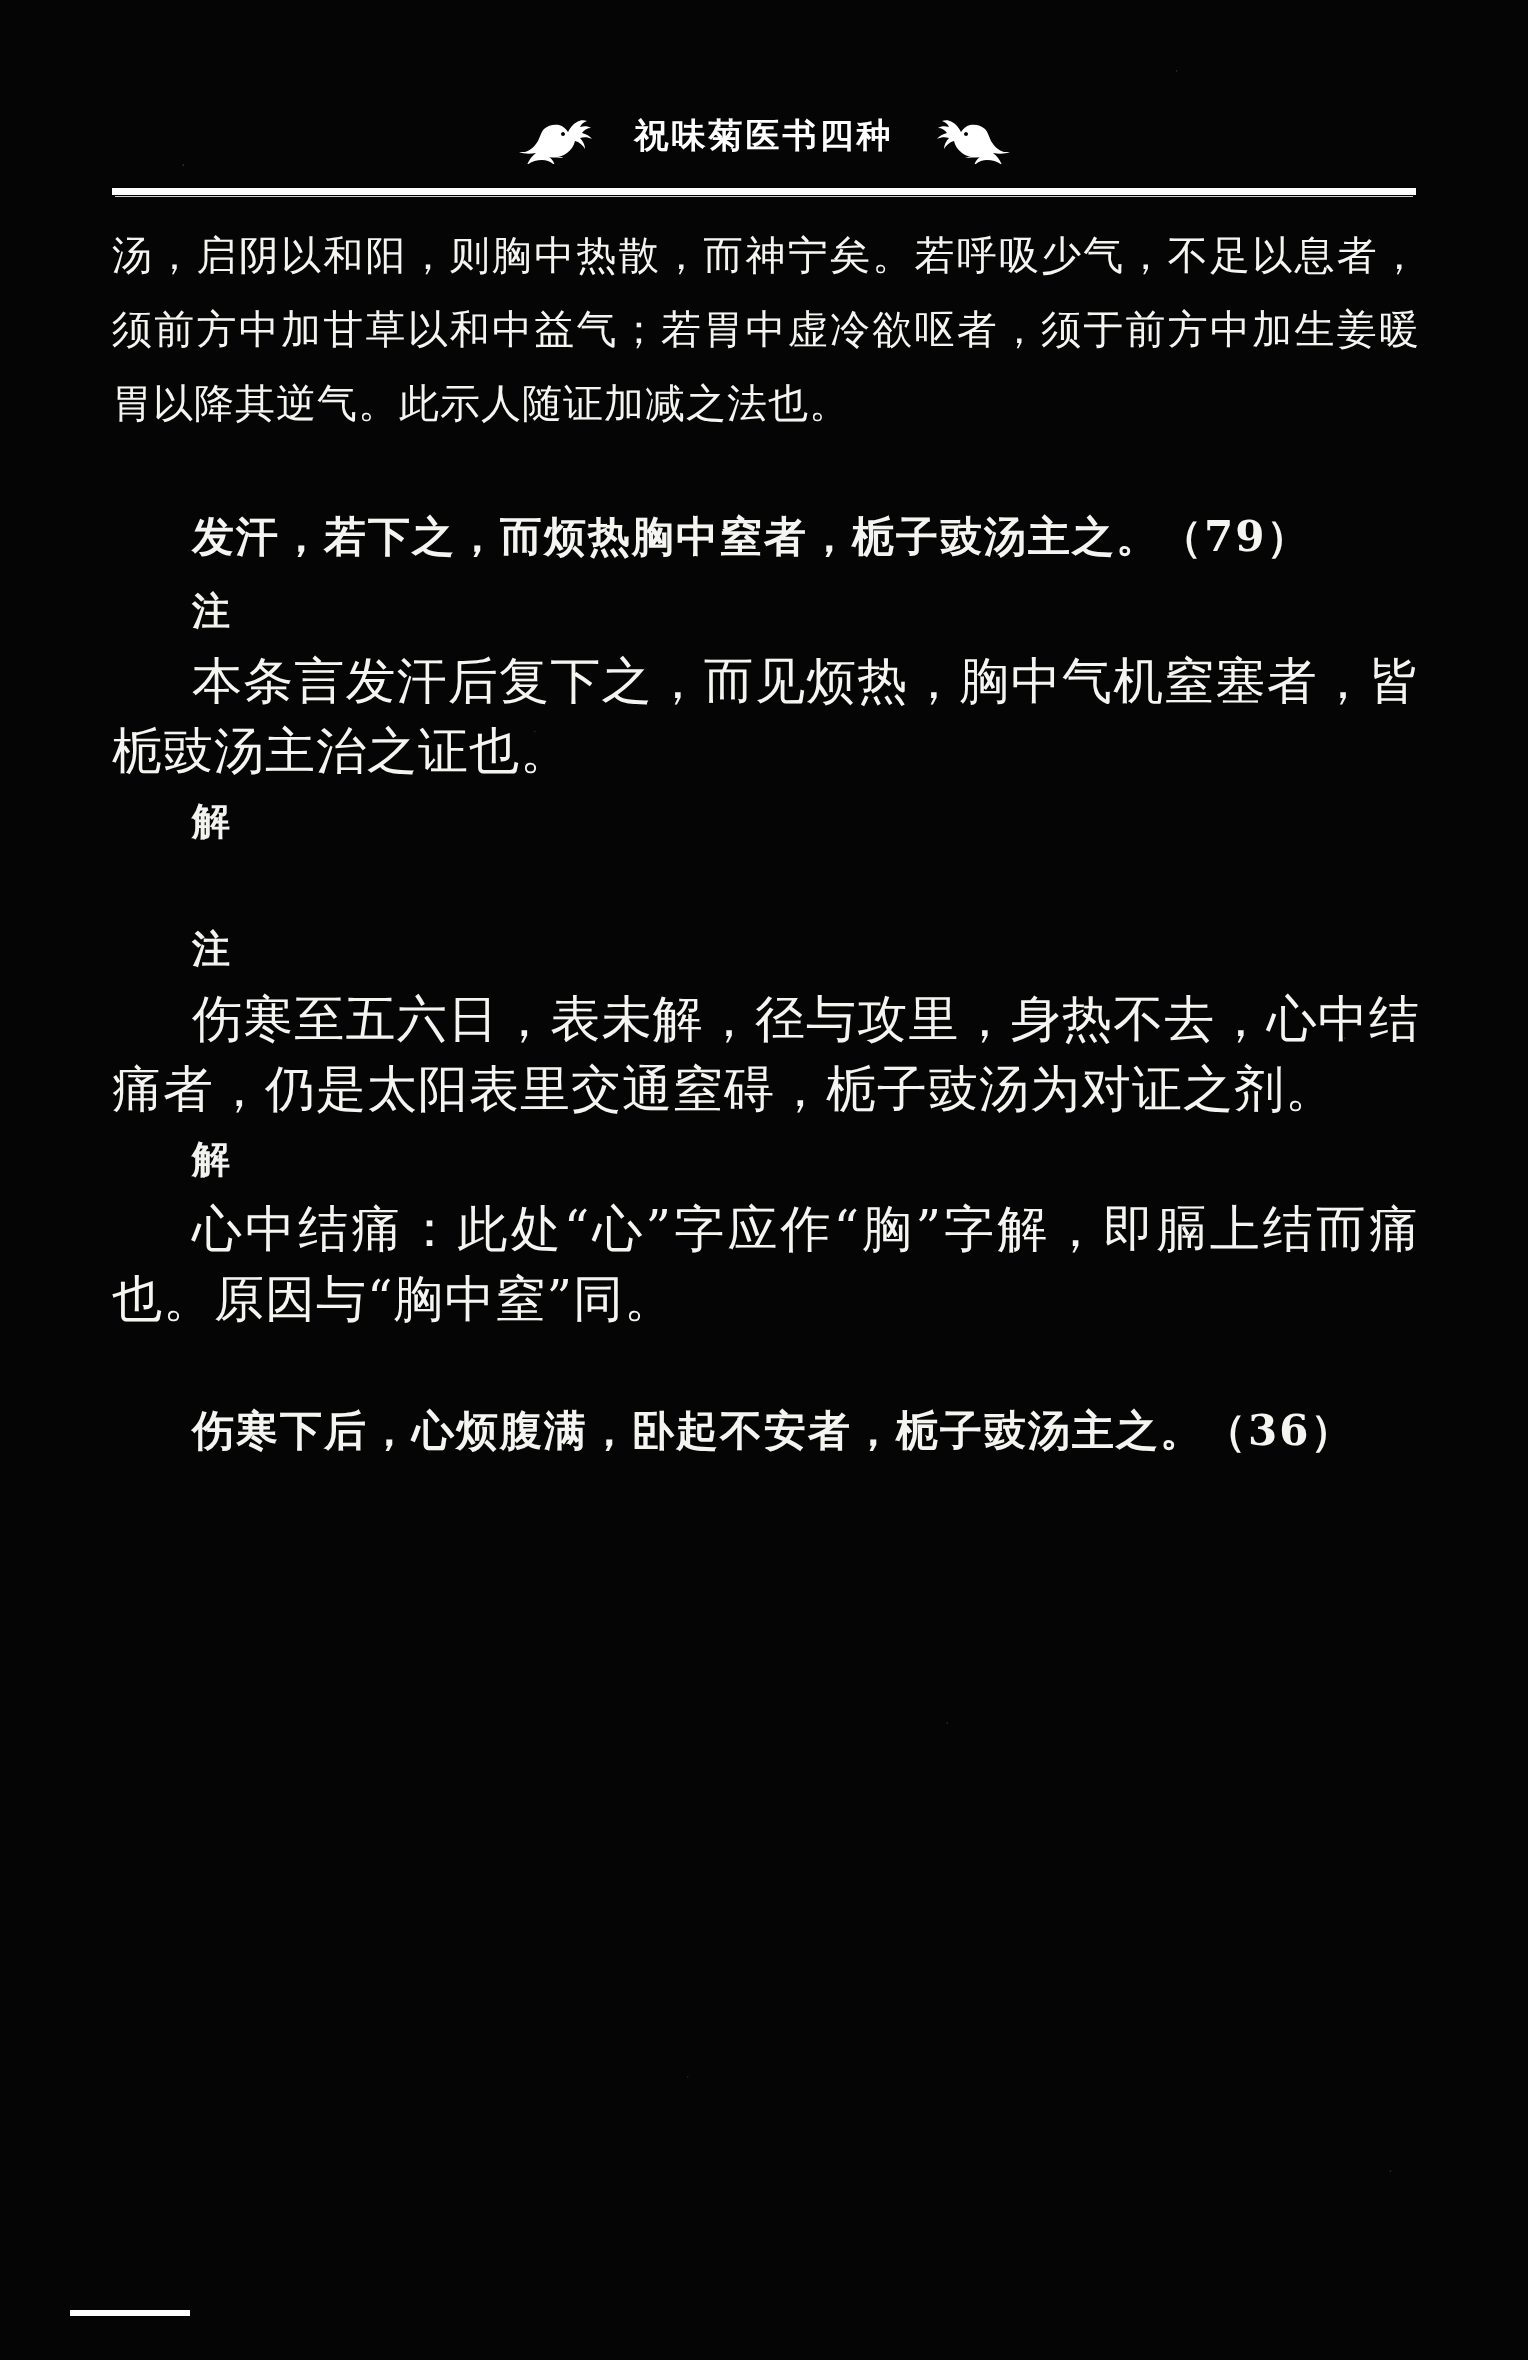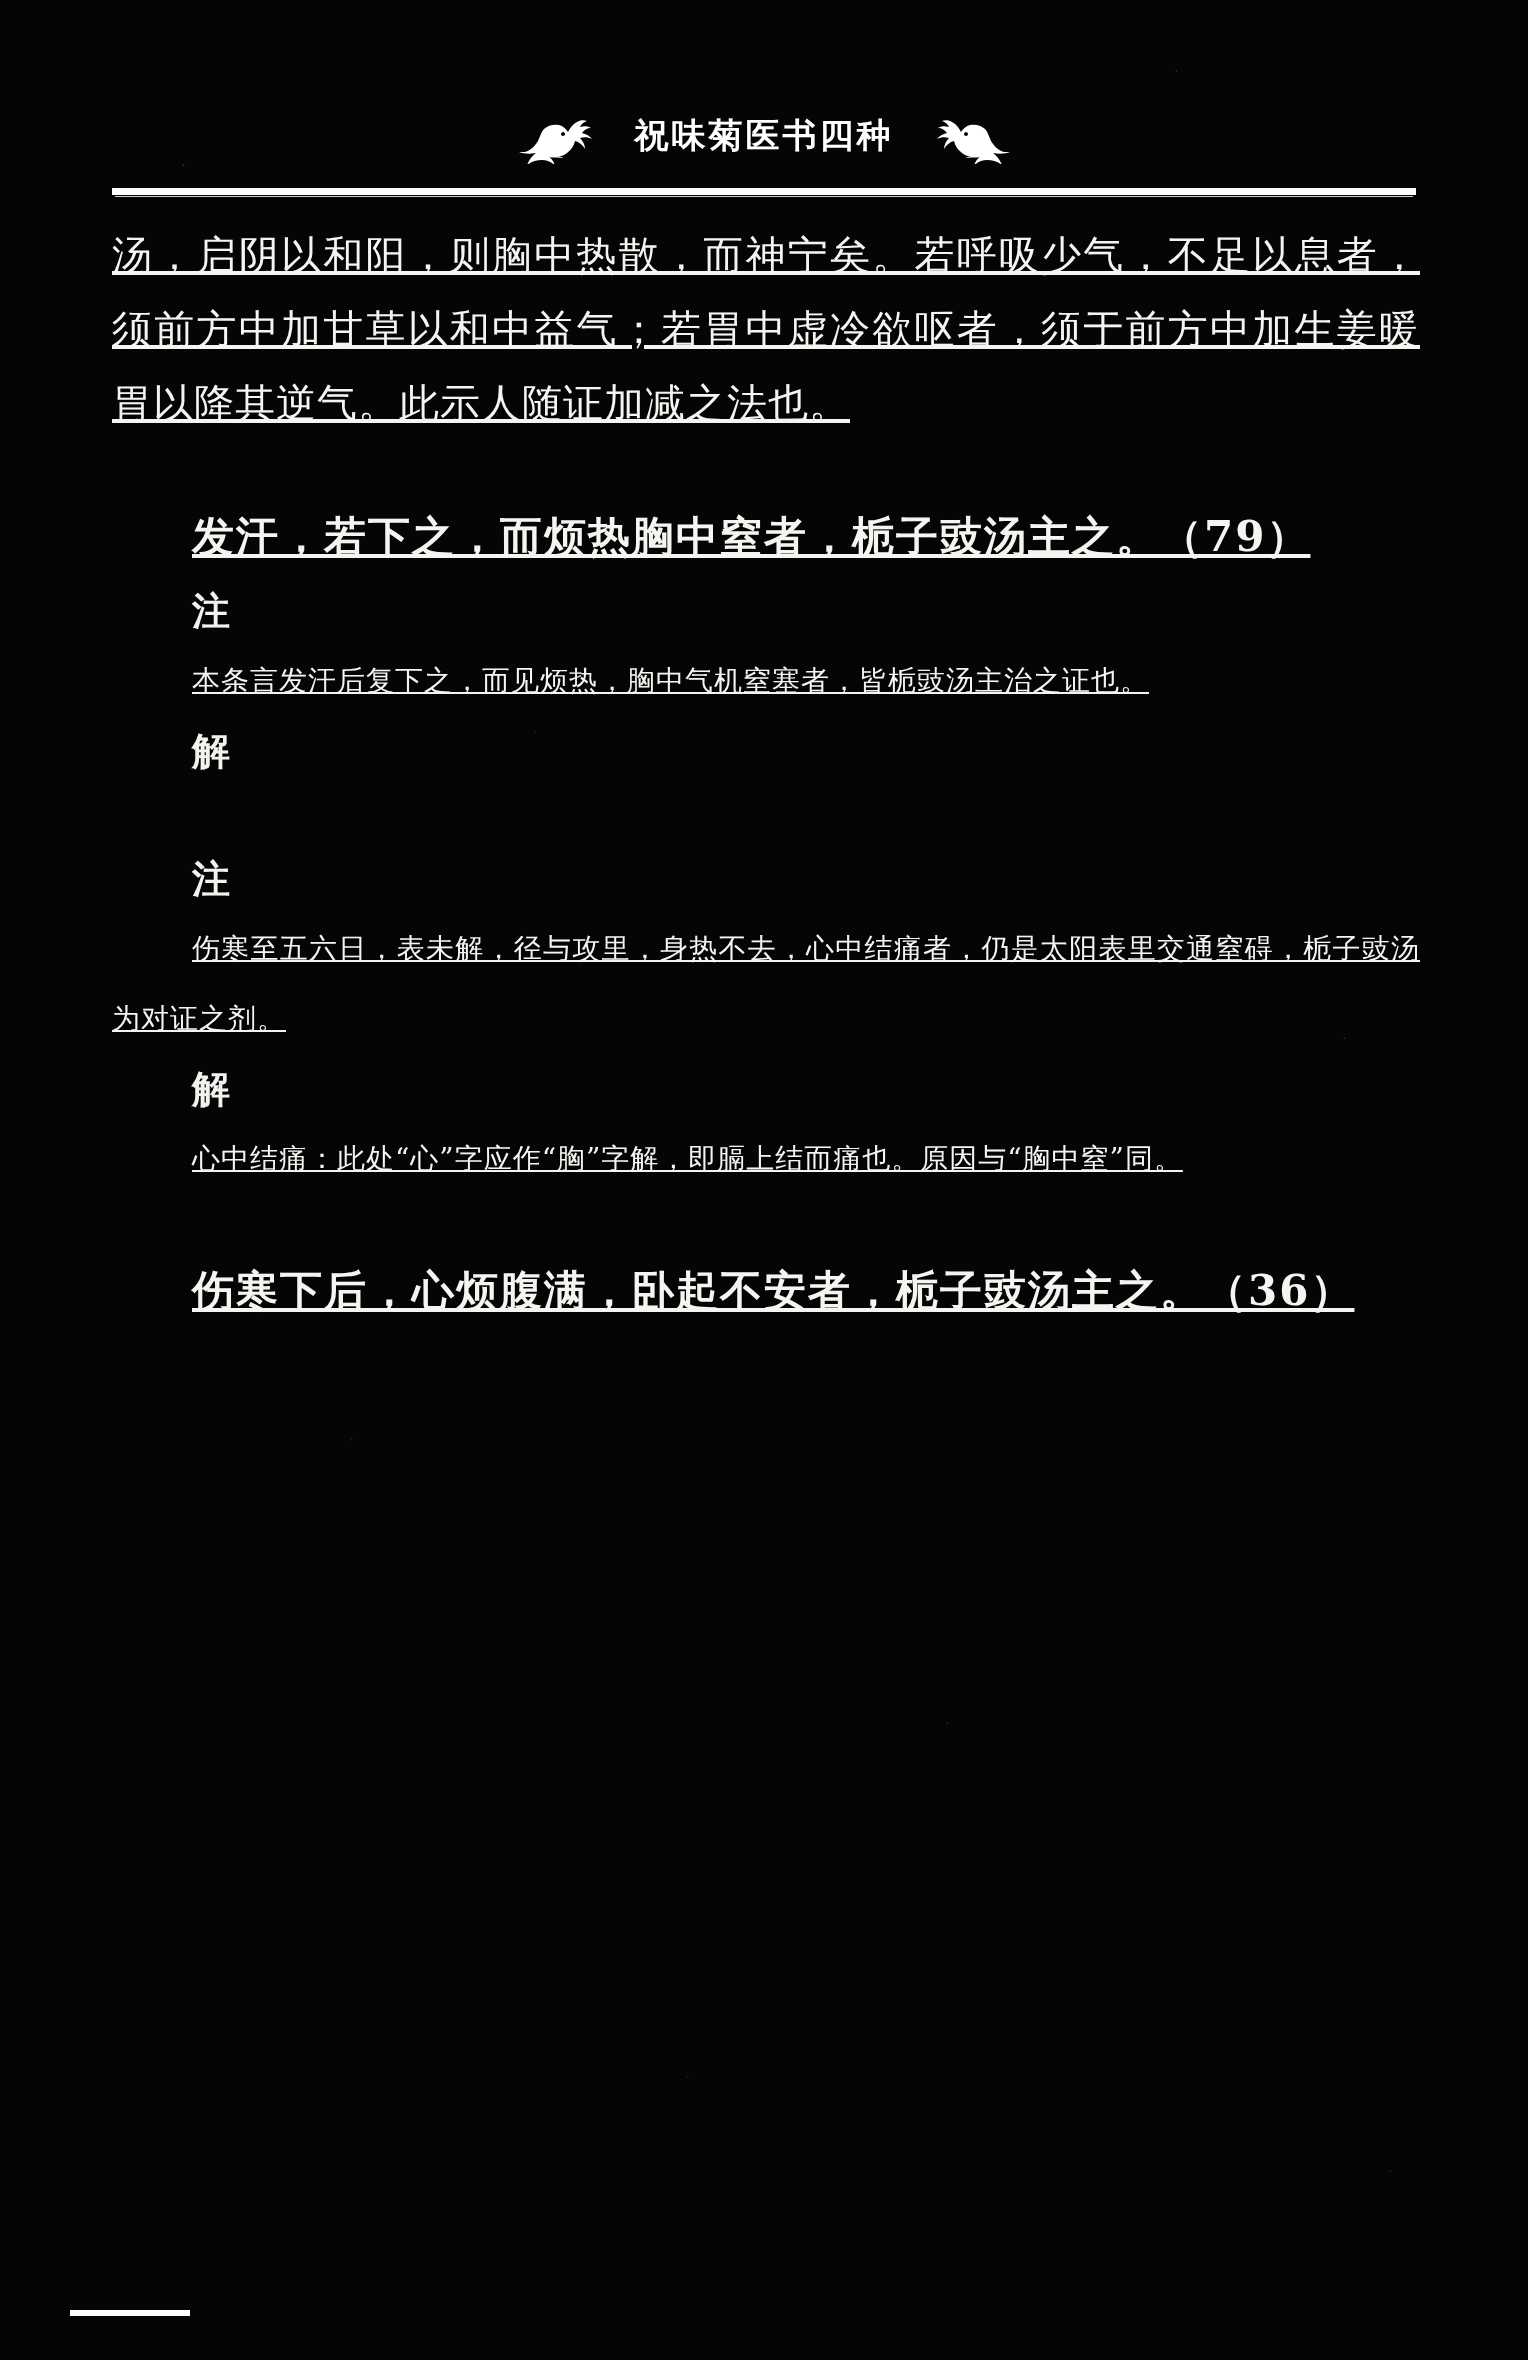--- a/index.html
+++ b/index.html
@@ -79,31 +79,30 @@
     top: 218px;
   }
   .para {
     font-size: 40px;
     line-height: 74px;
     letter-spacing: 1px;
     text-align: justify;
     color: #f4f4f1;
     margin: 0 0 0 0;
     font-weight: 500;
-    text-decoration: underline;
   }
   .para.indent { text-indent: 80px; }
   .para.main {
     font-size: 42px;
     font-weight: 700;
     letter-spacing: 2px;
     line-height: 78px;
   }
   .para.note {
-    font-size: 28px;
+    font-size: 50px;
     line-height: 70px;
   }
   .label {
     font-size: 38px;
     line-height: 70px;
     text-indent: 80px;
     font-weight: 600;
     margin: 0;
   }
   .gap-lg { height: 58px; }

